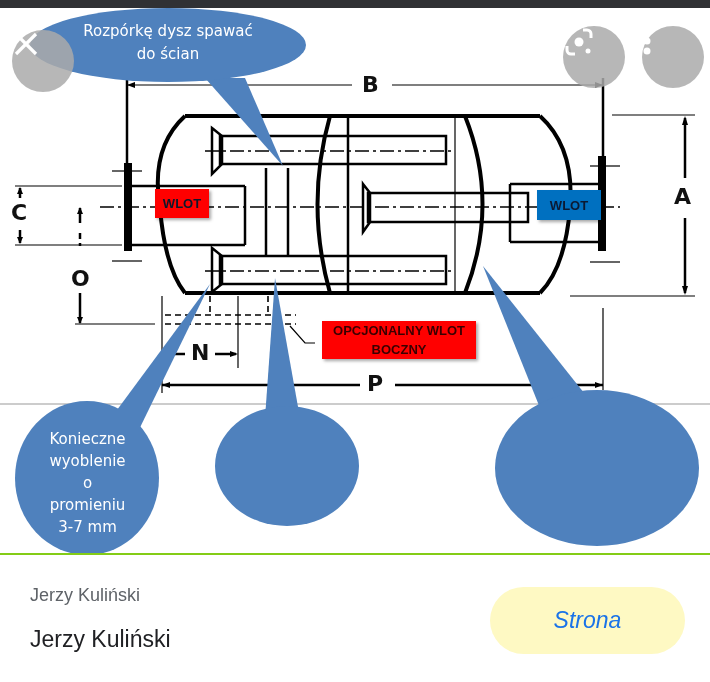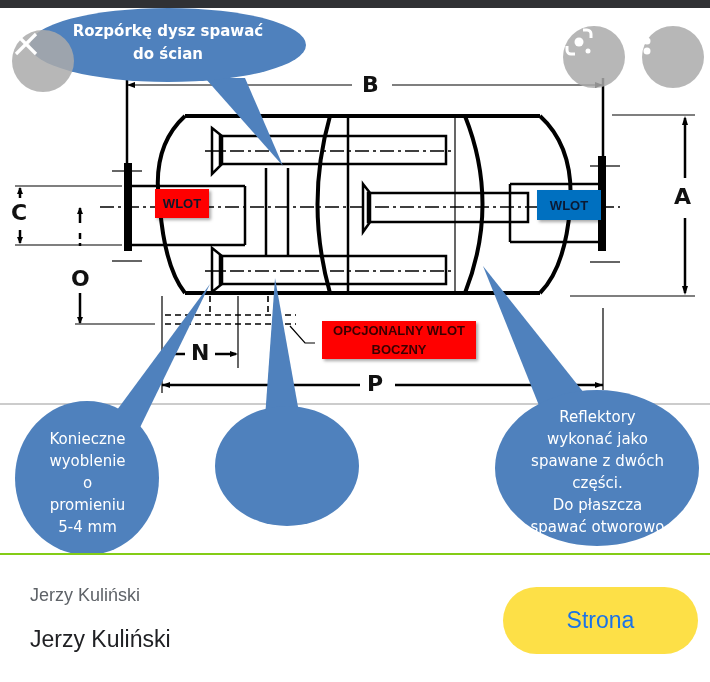--- a/index.html
+++ b/index.html
@@ -7,21 +7,21 @@
   .topbar { position:absolute; left:0; top:0; width:710px; height:8px; background:#303134; }
   .viewer { position:absolute; left:0; top:8px; width:710px; height:545px; background:#ffffff; overflow:hidden; }
   .viewer svg { position:absolute; left:0; top:0; }
   .callout-text { position:absolute; color:#ffffff; text-align:center; font-family:"DejaVu Sans", sans-serif; font-size:15px; line-height:22px; white-space:pre-line; }
   .tag { position:absolute; font-family:"Liberation Sans", sans-serif; font-weight:bold; font-size:13px; display:flex; align-items:center; justify-content:center; text-align:center; box-shadow:2px 2px 3px rgba(0,0,0,0.35); }
   .dimlabel { position:absolute; font-family:"DejaVu Sans", sans-serif; font-weight:bold; font-size:22px; color:#111; }
   .float-btn { position:absolute; width:62px; height:62px; border-radius:50%; background:rgba(170,170,170,0.85); display:flex; align-items:center; justify-content:center; cursor:pointer; }
   .footer { position:absolute; left:0; top:553px; width:710px; height:129px; background:#ffffff; border-top:2px solid #84cc16; }
   .source-small { position:absolute; left:30px; top:30px; font-size:18px; color:#5f6368; }
   .source-title { position:absolute; left:30px; top:71px; font-size:23px; color:#202124; }
-  .visit-btn { position:absolute; left:503px; top:32px; width:195px; height:67px; border-radius:34px; background:#fde047; color:#1a73e8; font-size:23px; display:flex; align-items:center; justify-content:center; cursor:pointer; }
+  .visit-btn { position:absolute; left:490px; top:32px; width:195px; height:67px; border-radius:34px; background:#fef9c3; color:#1a73e8; font-size:23px; display:flex; align-items:center; justify-content:center; cursor:pointer;font-style:italic; }
 </style>
 </head>
 <body>
 
 <div class="topbar"></div>
 
 <div class="viewer">
   <svg width="710" height="545" viewBox="0 0 710 545">
     <defs>
       <style>
@@ -139,33 +139,27 @@
       <ellipse cx="168" cy="37" rx="138" ry="37" fill="#4f81bd"></ellipse>
       <path d="M100,425 L210,276 L130,440 Z" fill="#4f81bd"></path>
       <ellipse cx="87" cy="470" rx="72" ry="77" fill="#4f81bd"></ellipse>
       <path d="M265,410 L275,270 L300,410 Z" fill="#4f81bd"></path>
       <ellipse cx="287" cy="458" rx="72" ry="60" fill="#4f81bd"></ellipse>
       <path d="M540,400 L483,258 L600,405 Z" fill="#4f81bd"></path>
       <ellipse cx="597" cy="460" rx="102" ry="78" fill="#4f81bd"></ellipse>
     </g>
   </svg>
 
-  <div class="callout-text" style="left:58px; top:12px; width:220px; line-height:23px;font-weight:bold;">Rozpórkę dysz spawać
+  <div class="callout-text" style="left:58px; top:12px; width:220px; line-height:23px;">Rozpórkę dysz spawać
 do ścian</div>
   <div class="callout-text" style="left:20px; top:420px; width:135px;">Konieczne
 wyoblenie
 o
 promieniu
-5-4 mm</div>
-  <div class="callout-text" style="left:500px; top:398px; width:195px;">Reflektory
-wykonać jako
-spawane z dwóch
-części.
-Do płaszcza
-spawać otworowo</div>
+3-7 mm</div>
 
   <div class="tag" style="left:155px; top:181px; width:54px; height:29px; background:#ff0000; color:#0f172a;">WLOT</div>
   <div class="tag" style="left:537px; top:182px; width:64px; height:30px; background:#0070c0; color:#0b1a33;">WLOT</div>
   <div class="tag" style="left:322px; top:313px; width:154px; height:38px; background:#ff0000; color:#3a0000; line-height:19px;">OPCJONALNY WLOT BOCZNY</div>
 
   <div class="dimlabel" style="left:362px; top:64px;">B</div>
   <div class="dimlabel" style="left:674px; top:176px;">A</div>
   <div class="dimlabel" style="left:11px; top:192px;">C</div>
   <div class="dimlabel" style="left:71px; top:258px;">O</div>
   <div class="dimlabel" style="left:191px; top:332px;">N</div>

